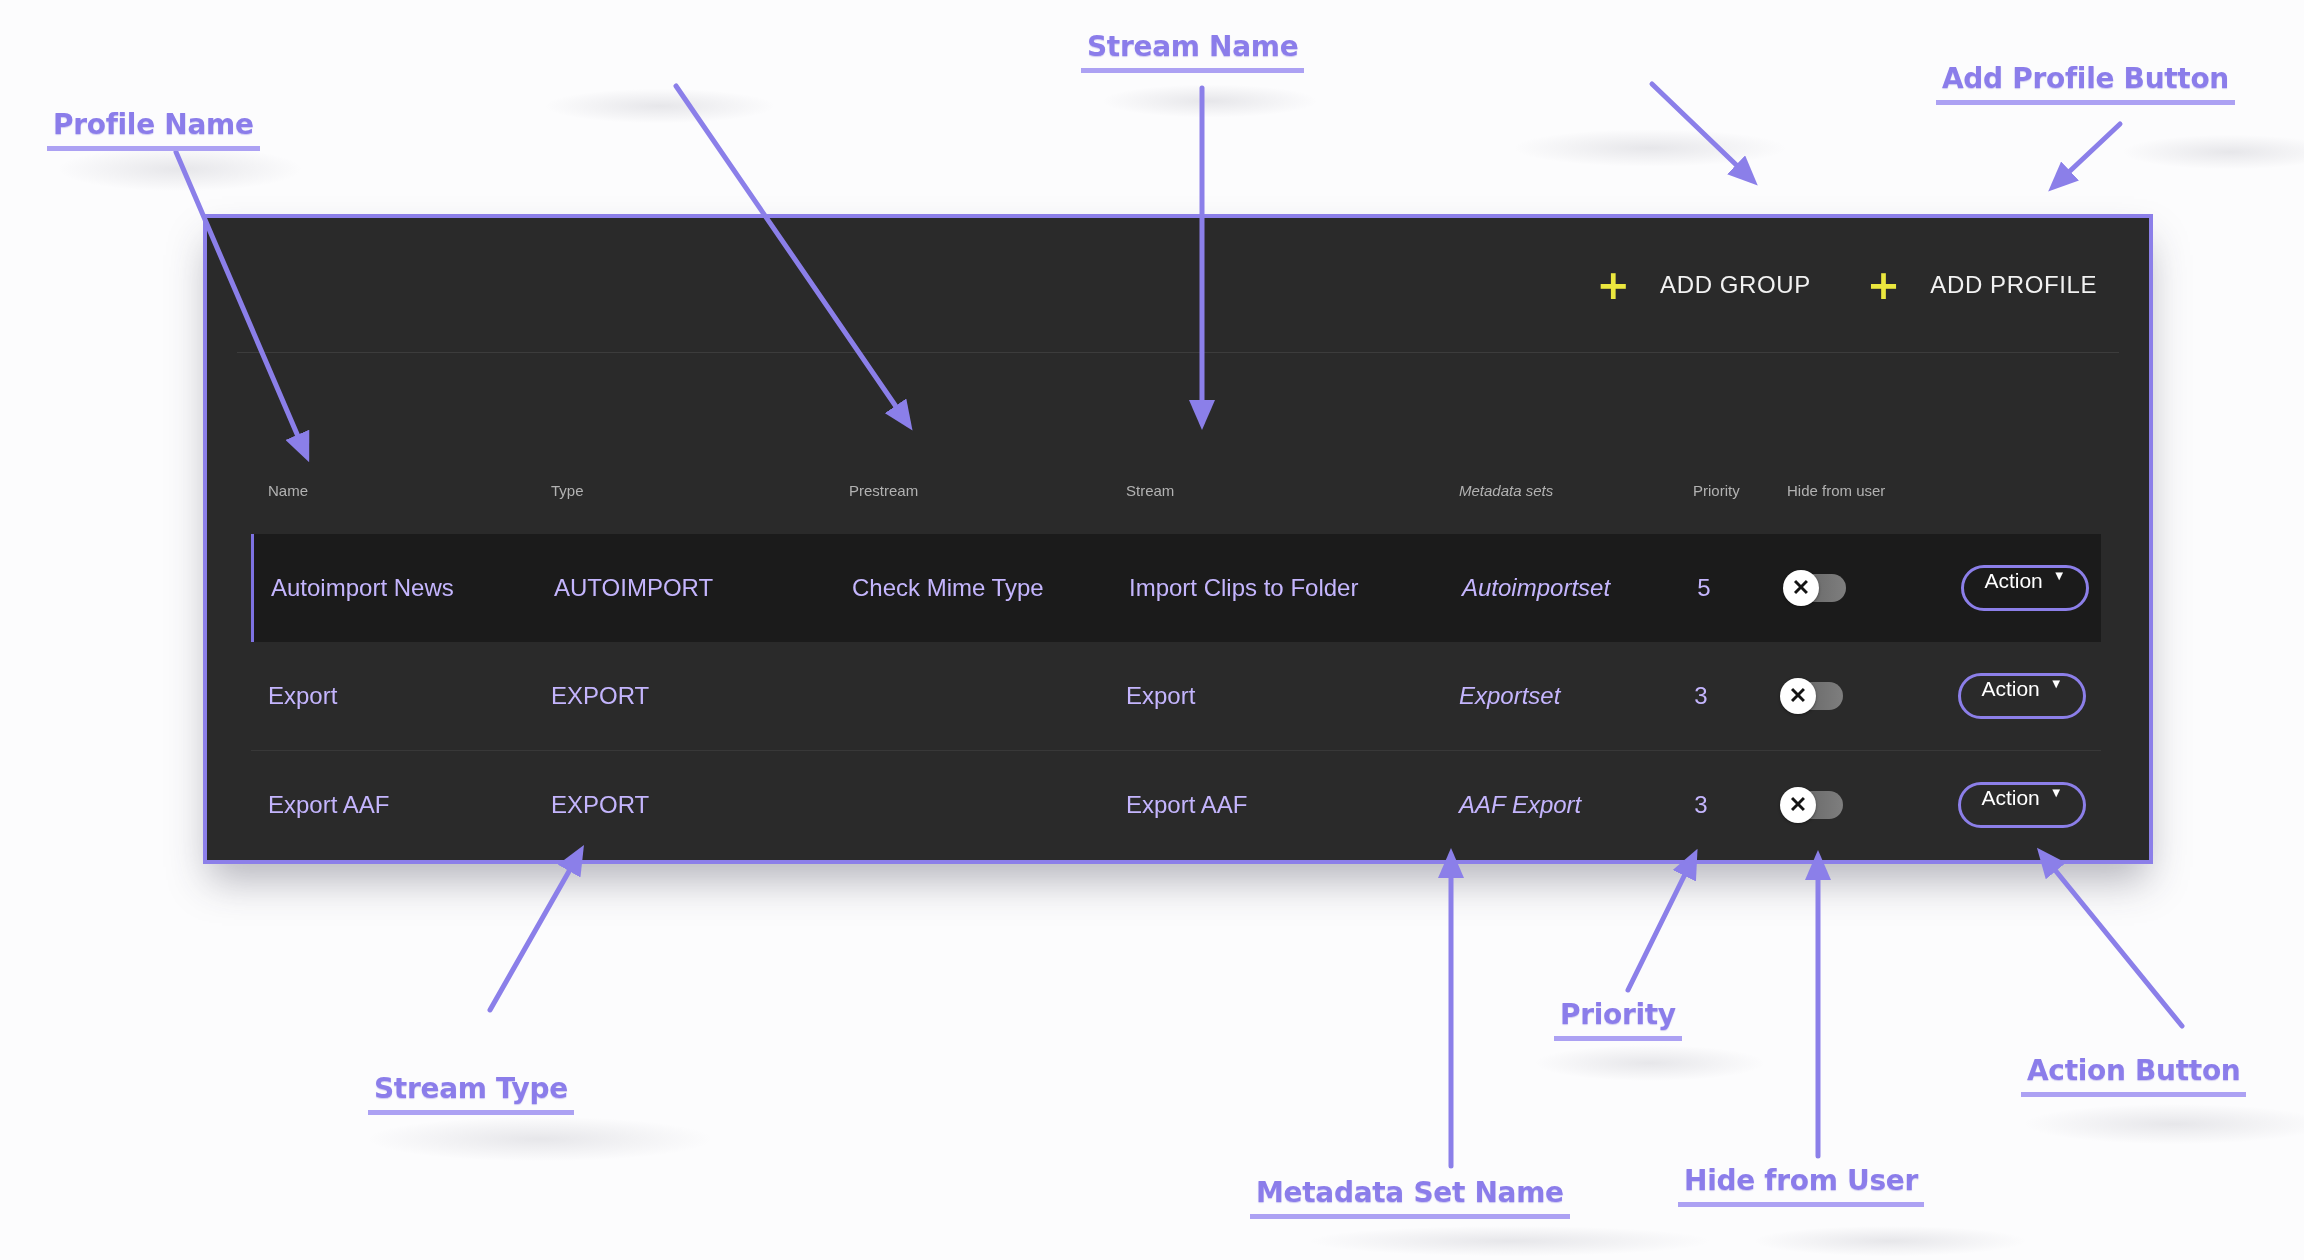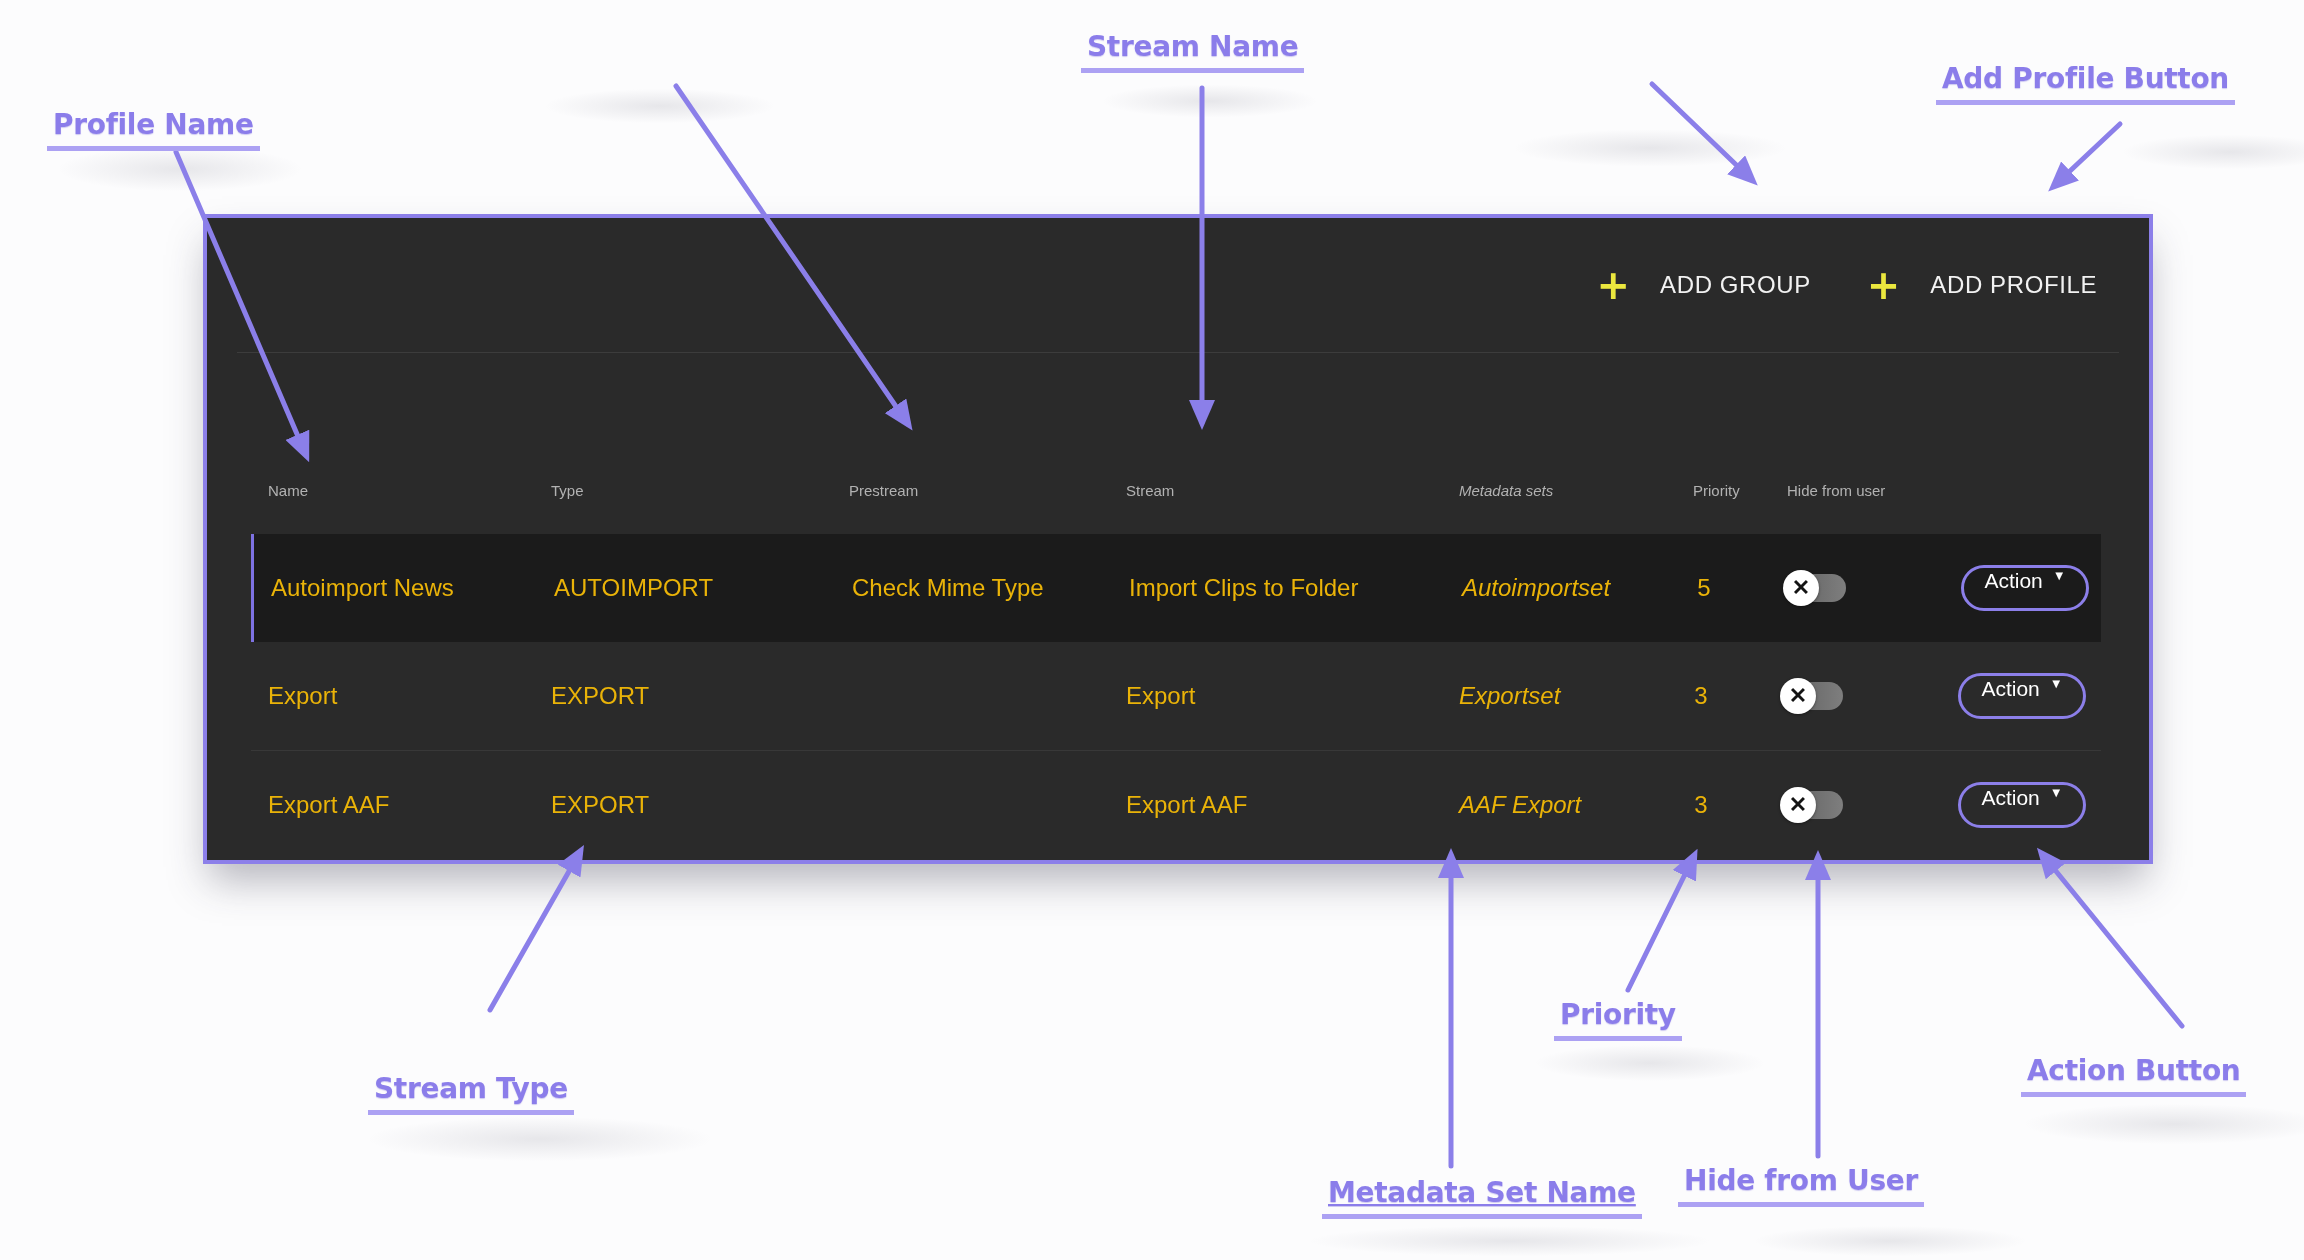--- a/index.html
+++ b/index.html
@@ -22,21 +22,21 @@
   .toolbar-divider{position:absolute;left:30px;right:30px;top:134px;height:1px;
                    background:#3c3c3c;}
   .thead{position:absolute;left:44px;right:48px;top:250px;height:44px;}
   .thead span{position:absolute;top:50%;transform:translateY(-50%);
               color:#b2b2b2;font-size:15px;white-space:nowrap;}
   .rows{position:absolute;left:44px;right:48px;top:316px;}
   .row{position:relative;height:108px;}
   .row.selected{background:#1b1b1b;border-left:3px solid #7e72e2;}
   .row.sep{border-top:1px solid #383838;}
   .cell{position:absolute;top:50%;transform:translateY(-50%);
-        color:#eab308;font-size:24px;white-space:nowrap;}
+        color:#c4b5fd;font-size:24px;white-space:nowrap;}
   .c-name{left:17px;} .c-type{left:300px;} .c-prestream{left:598px;}
   .c-stream{left:875px;} .c-meta{left:1208px;font-style:italic;}
   .c-priority{left:1410px;width:80px;text-align:center;}
   .h-priority{left:1442px;} .h-hide{left:1536px;}
   .toggle{position:absolute;left:1532px;top:50%;transform:translateY(-50%);
           width:60px;height:28px;border-radius:14px;
           background:linear-gradient(to right,#5e5e5e,#7e7e7e);cursor:pointer;}
   .knob{position:absolute;left:-3px;top:-4px;width:36px;height:36px;border-radius:50%;
         background:#ffffff;display:flex;align-items:center;justify-content:center;
         box-shadow:0 1px 3px rgba(0,0,0,0.4);}
@@ -172,17 +172,17 @@
       <line x1="1818" y1="1156" x2="1818" y2="858" marker-end="url(#ah)"></line>
       <line x1="2182" y1="1026" x2="2042" y2="854" marker-end="url(#ah)"></line>
     </g>
   </svg>
 
   <div class="anno" style="left:47px;top:108px;">Profile Name</div>
   <div class="anno" style="left:1081px;top:30px;text-align:center;">Stream Name</div>
   <div class="anno" style="left:1936px;top:62px;">Add Profile Button</div>
   <div class="anno" style="left:368px;top:1072px;">Stream Type</div>
   <div class="anno" style="left:1554px;top:998px;">Priority</div>
-  <div class="anno" style="left:1322px;top:1176px;text-decoration:underline;">Metadata Set Name</div>
+  <div class="anno" style="left:1250px;top:1176px;">Metadata Set Name</div>
   <div class="anno" style="left:1678px;top:1164px;">Hide from User</div>
   <div class="anno" style="left:2021px;top:1054px;">Action Button</div>
 
 </div>
 
 </body></html>

